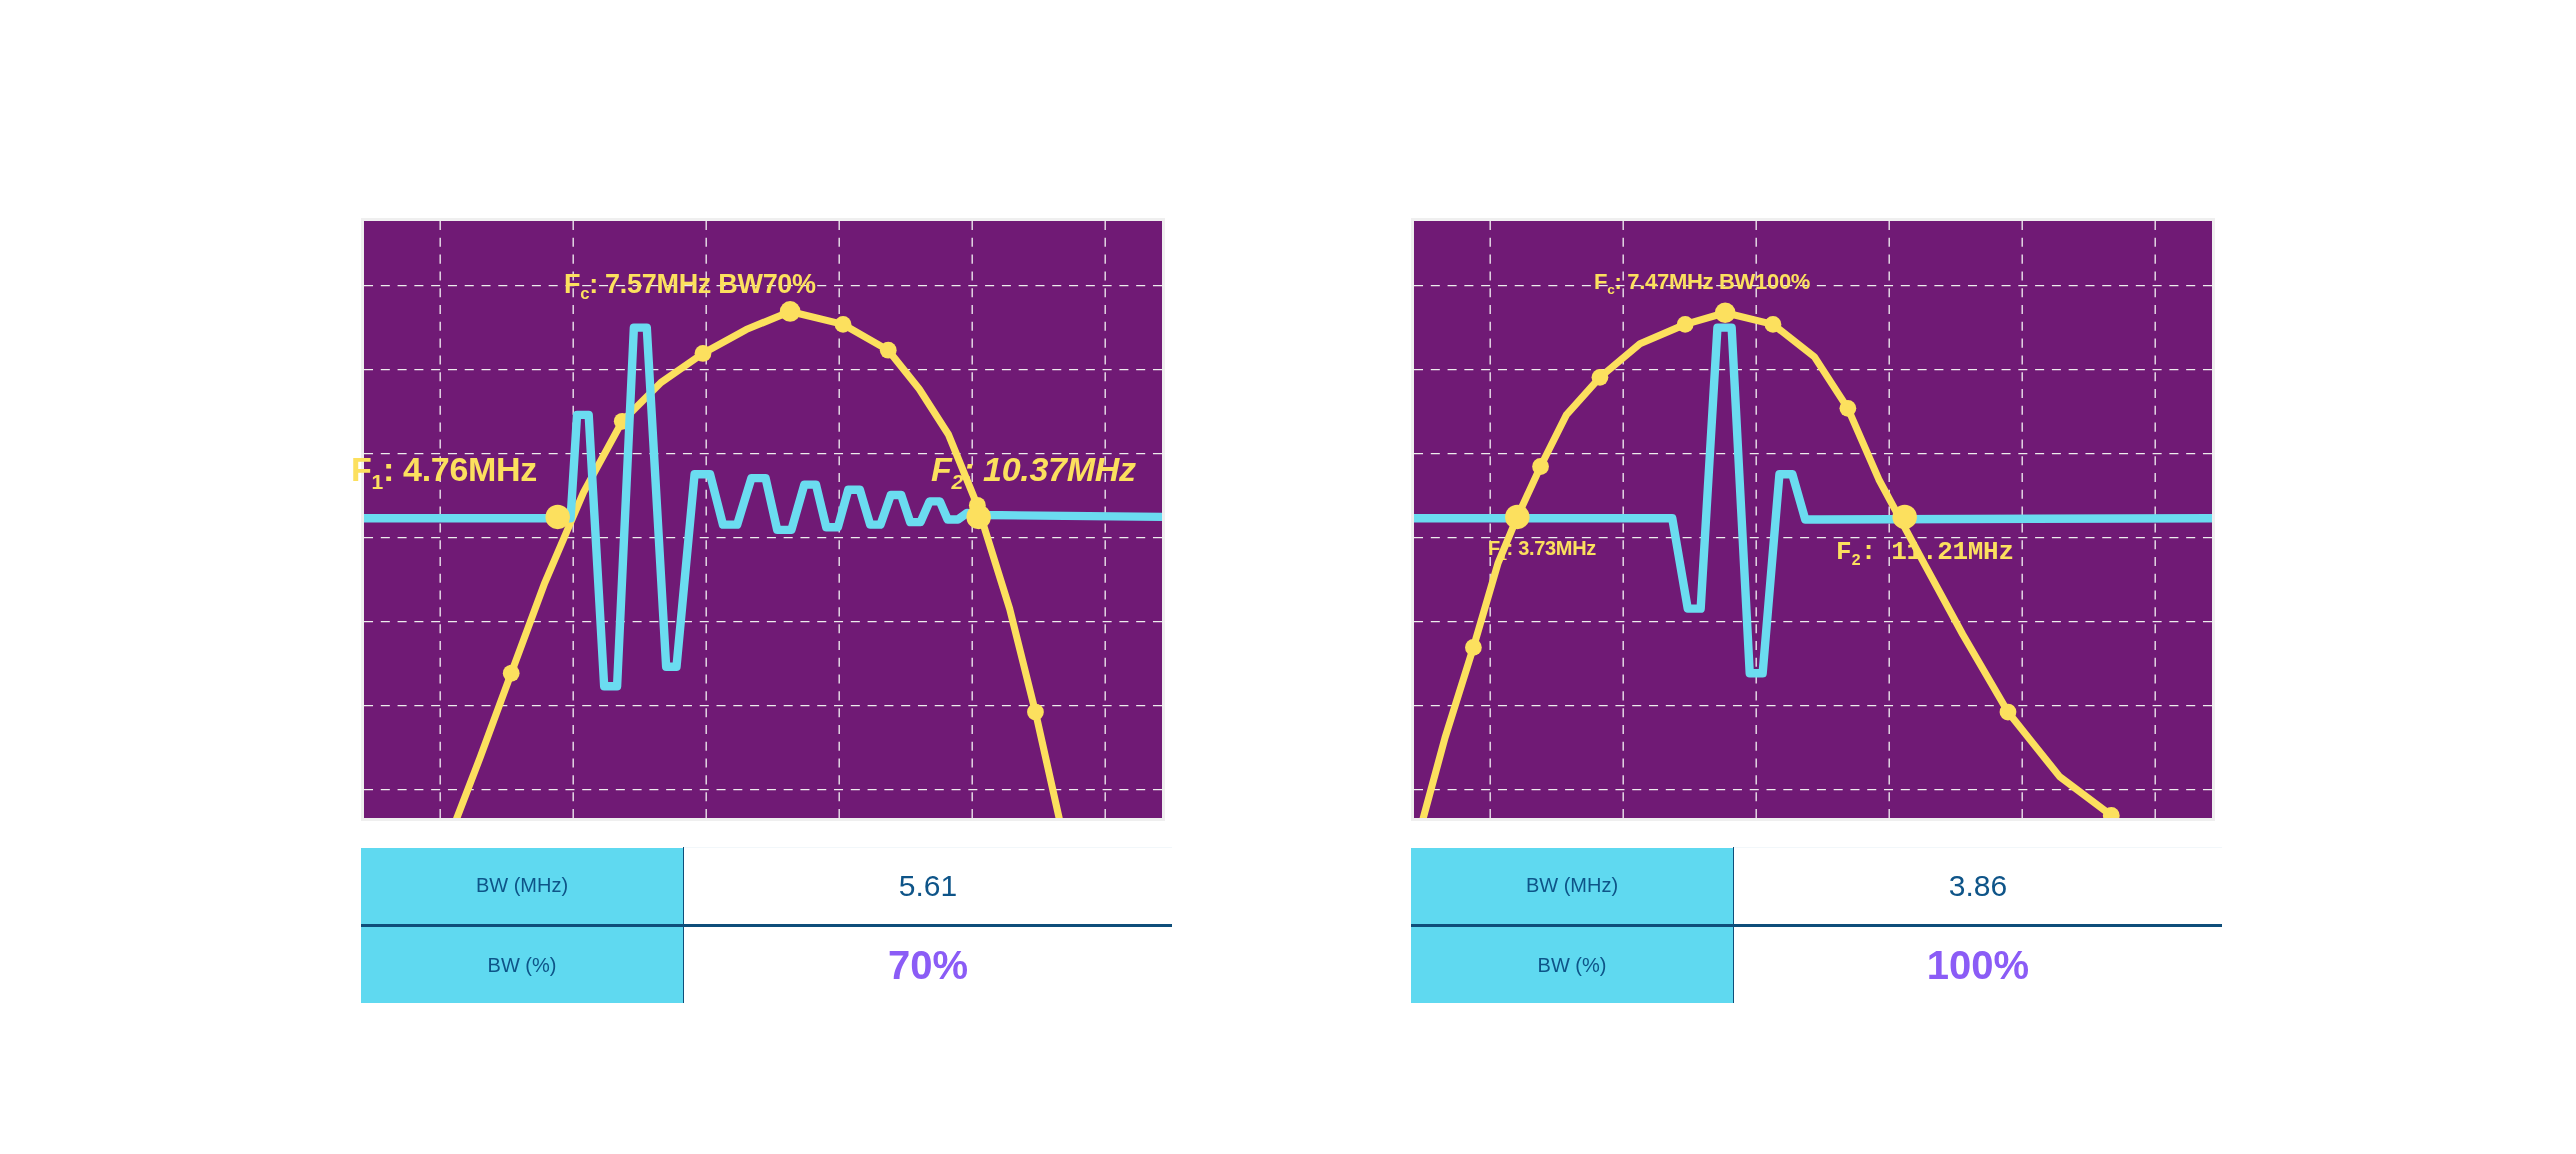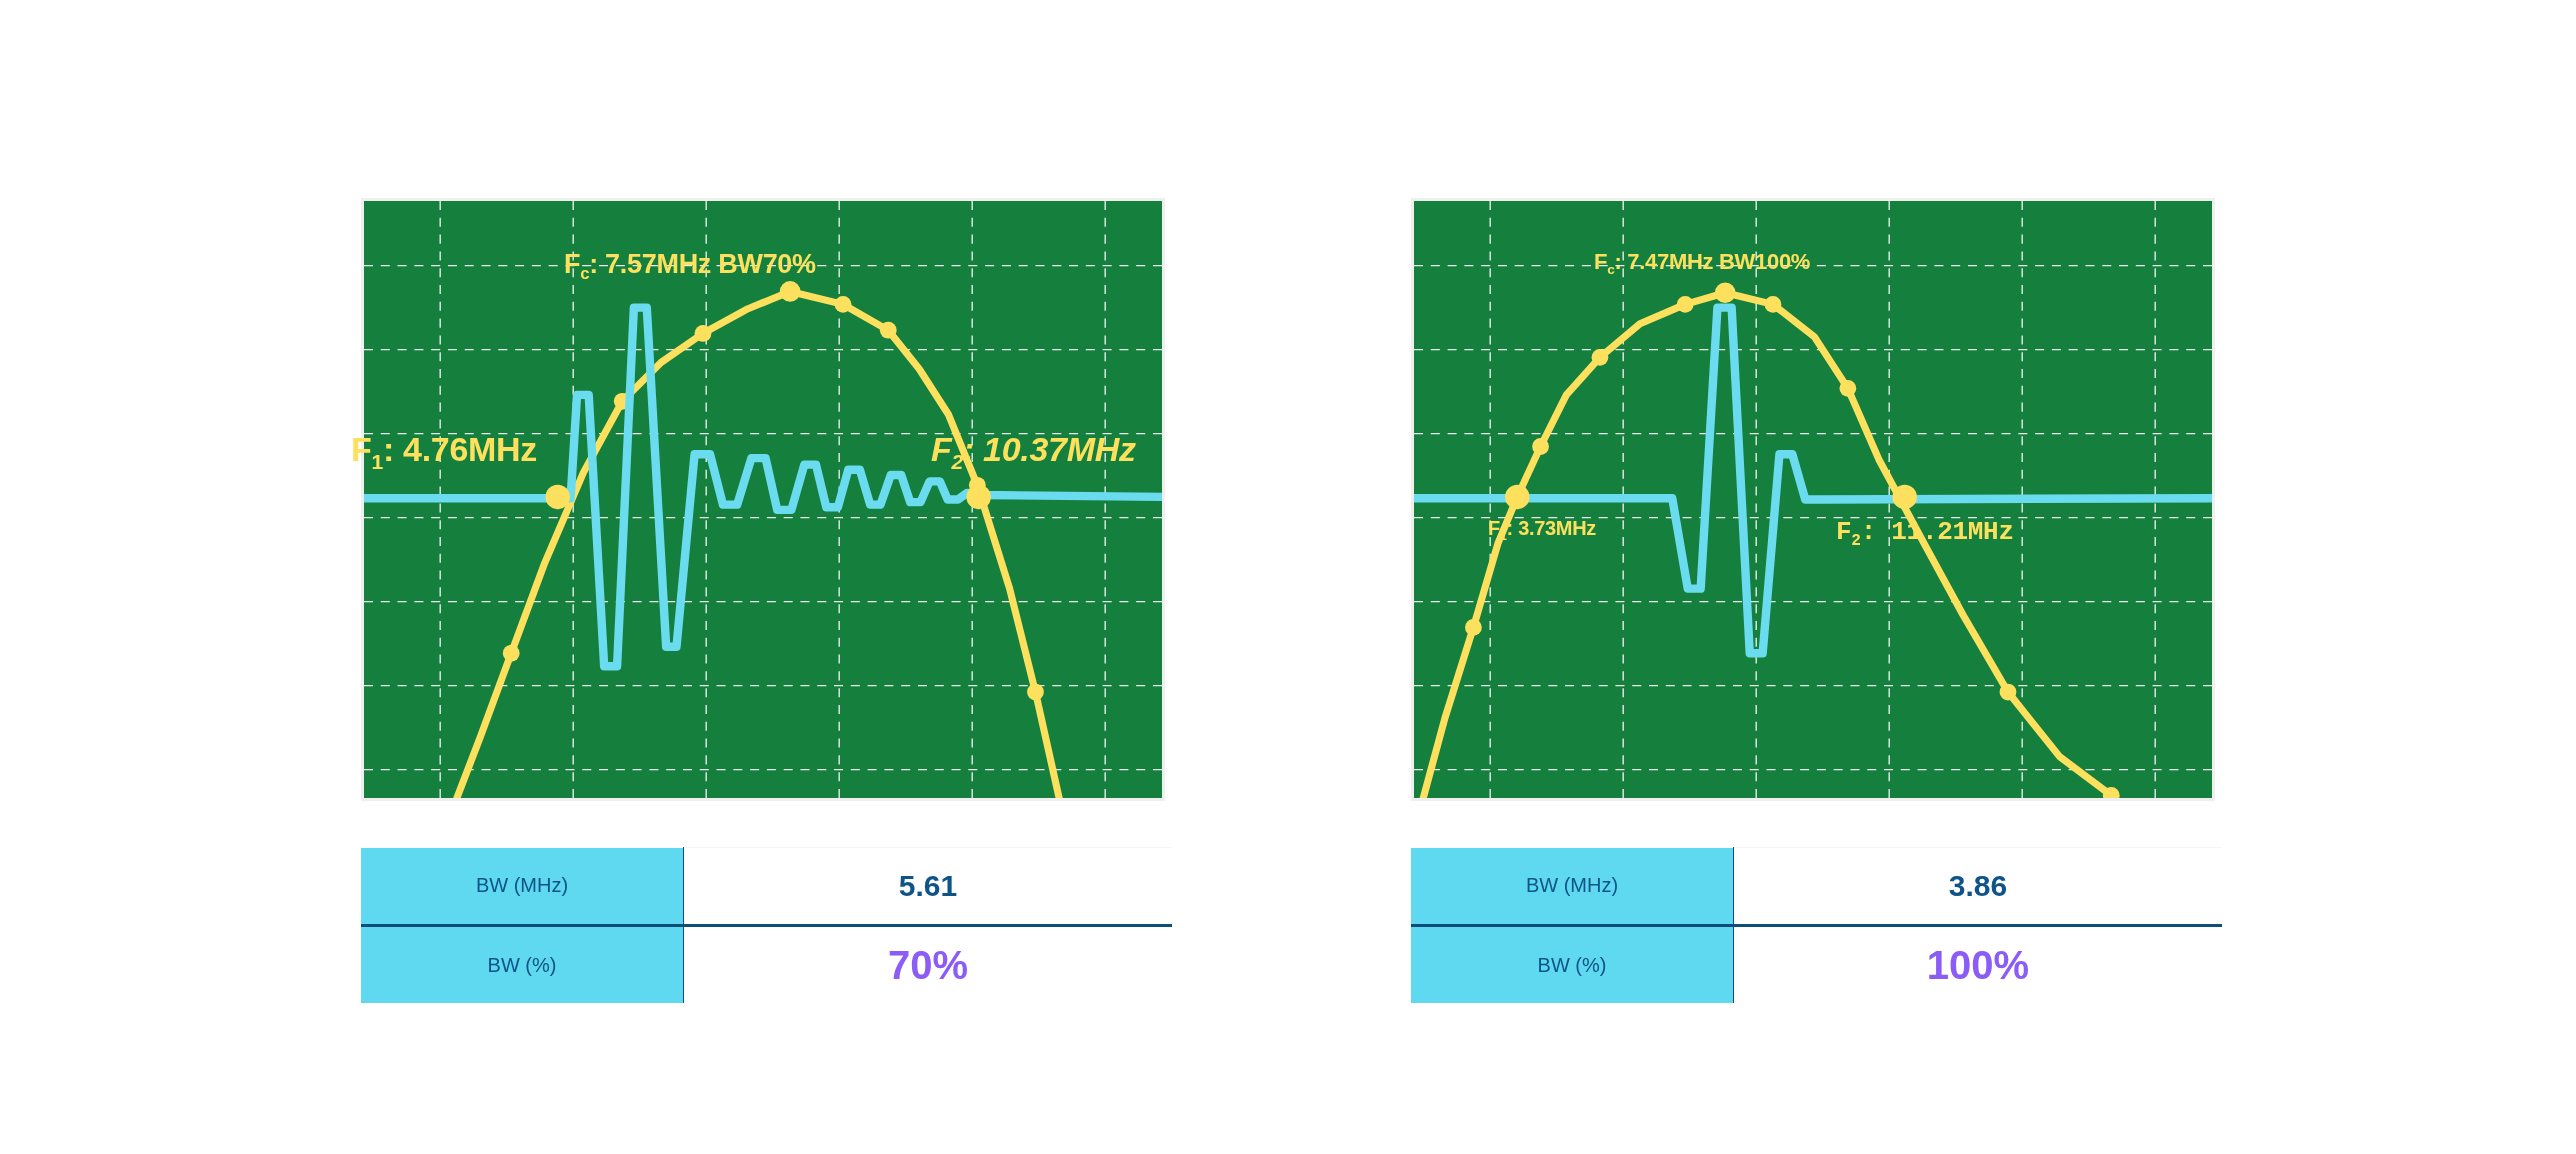--- a/index.html
+++ b/index.html
@@ -6,22 +6,22 @@
   body{
     width:2576px;height:1154px;background:#ffffff;
     font-family:"Liberation Sans", sans-serif;
     overflow:hidden;position:relative;
   }
   .panel{position:absolute;top:0;width:1030px;height:1154px;}
   #panel-left{left:309px;}
   #panel-right{left:1359px;}
 
   .chart-box{
-    position:absolute;left:52px;top:198px;width:804px;height:603px;
-    background:#15803d;border:3.9px solid #efefef;box-sizing:border-box;
+    position:absolute;left:52px;top:218px;width:804px;height:603px;
+    background:#701a75;border:3.9px solid #efefef;box-sizing:border-box;
   }
   .chart-svg{position:absolute;left:0;top:0;width:100%;height:100%;display:block;}
 
   
   .lbl{
     position:absolute;color:#FCE05E;font-weight:bold;
     font-family:"Liberation Sans", sans-serif;
     white-space:nowrap;letter-spacing:-0.3px;
   }
   .lbl sub{font-size:0.62em;vertical-align:baseline;position:relative;top:.38em;}
@@ -37,21 +37,21 @@
     height:76px;padding:0;text-align:center;vertical-align:middle;
     font-family:"Liberation Sans", sans-serif;
   }
   .hdr-cell{
     background:#5FD9F0;color:#0E5488;font-size:20px;width:322px;
     border-right:1.9px solid #0E4E7A;
   }
   .val-cell{color:#0E5488;font-size:30px;background:#ffffff;}
   .val-cell.pct{color:#8b5cf6;font-size:40px;font-weight:bold;}
   .row-mhz td{border-bottom:3.9px solid #0E4E7A;}
-  .row-mhz .val-cell{border-top:1.3px solid #f2f7fa;font-weight:bold;}
+  .row-mhz .val-cell{border-top:1.3px solid #f2f7fa;}
 </style>
 </head>
 <body>
 
 <div class="panel" id="panel-left">
 
   <div class="chart-box">
     <svg class="chart-svg" viewBox="0 0 1236 924" preserveAspectRatio="none">
 
       <g stroke="#ededed" stroke-width="2" stroke-dasharray="14 12">

